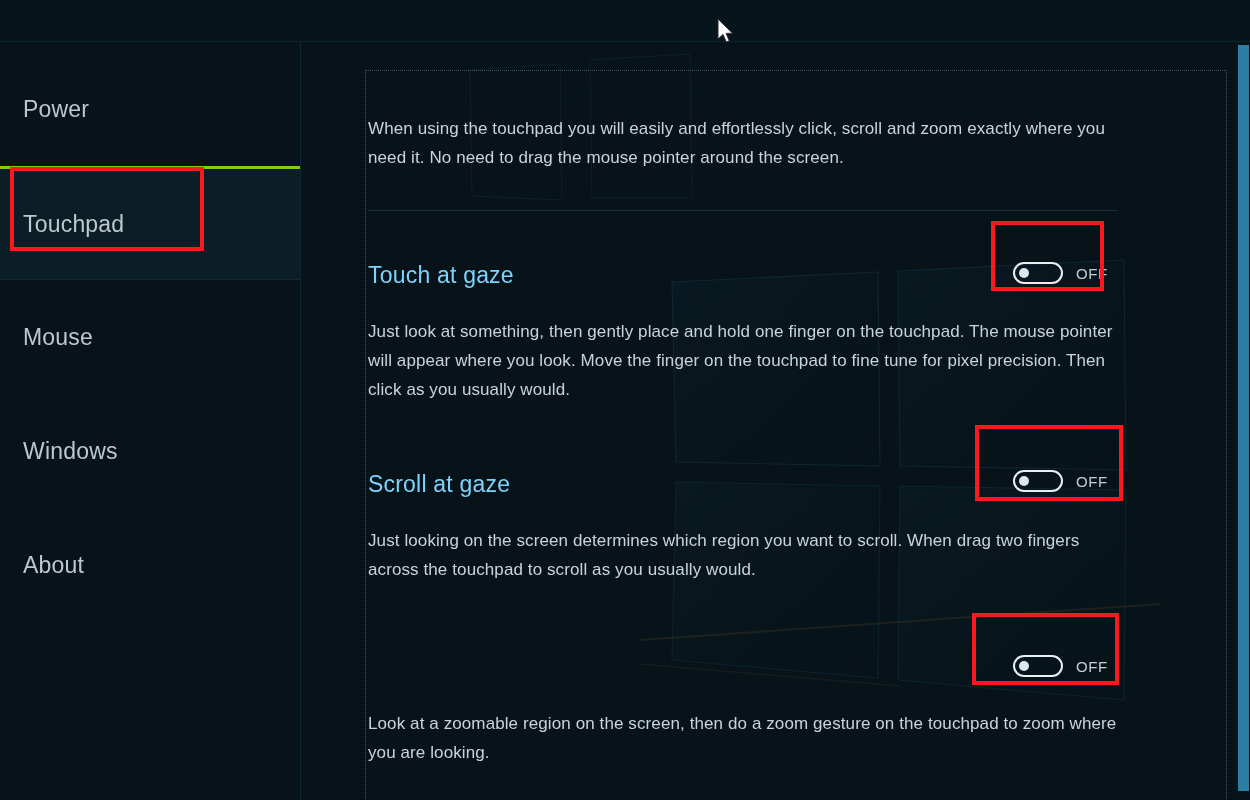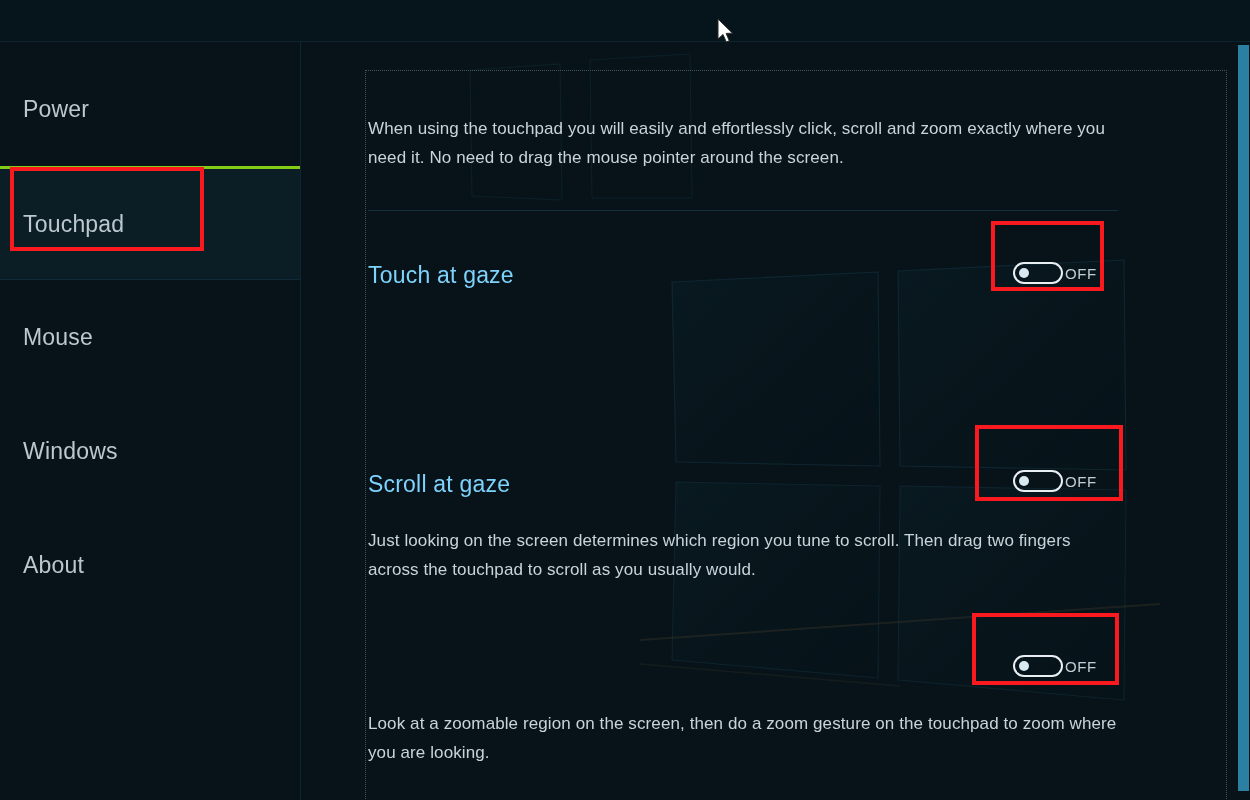--- a/index.html
+++ b/index.html
@@ -172,21 +172,21 @@
     flex: none;
   }
   .switch .knob {
     position: absolute;
     left: 4px; top: 4px;
     width: 10px; height: 10px;
     border-radius: 50%;
     background: #d9e9f2;
   }
   .switch-label {
-    margin-left: 2px;
+    margin-left: 13px;
     font-size: 15px;
     font-weight: 400;
     color: #c3ced4;
     letter-spacing: 0.6px;
     user-select: none;
   }
 
   
   .annot {
     position: absolute;
@@ -295,31 +295,32 @@
 
     <div class="pad section-title" style="top:204px;">Touch at gaze</div>
 
     <div class="toggle-row" style="left:712px; top:204px;">
       <div class="switch">
         <div class="knob"></div>
       </div>
       <span class="switch-label">OFF</span>
     </div>
 
+    <div class="pad body-text" style="top:259px;">Just look at something, then gently place and hold one finger on the touchpad. The mouse pointer will appear where you look. Move the finger on the touchpad to fine tune for pixel precision. Then click as you usually would.</div>
 
     <div class="pad section-title" style="top:413px;">Scroll at gaze</div>
 
     <div class="toggle-row" style="left:712px; top:412px;">
       <div class="switch">
         <div class="knob"></div>
       </div>
       <span class="switch-label">OFF</span>
     </div>
 
-    <div class="pad body-text" style="top:468px;">Just looking on the screen determines which region you tune to scroll. Then drag two fingers across the touchpad to scroll as you usually would.</div>
+    <div class="pad body-text" style="top:468px;">Just looking on the screen determines which region you want to scroll. When drag two fingers across the touchpad to scroll as you usually would.</div>
 
 
     <div class="toggle-row" style="left:712px; top:597px;">
       <div class="switch">
         <div class="knob"></div>
       </div>
       <span class="switch-label">OFF</span>
     </div>
 
     <div class="pad body-text" style="top:651px;">Look at a zoomable region on the screen, then do a zoom gesture on the touchpad to zoom where you are looking.</div>

